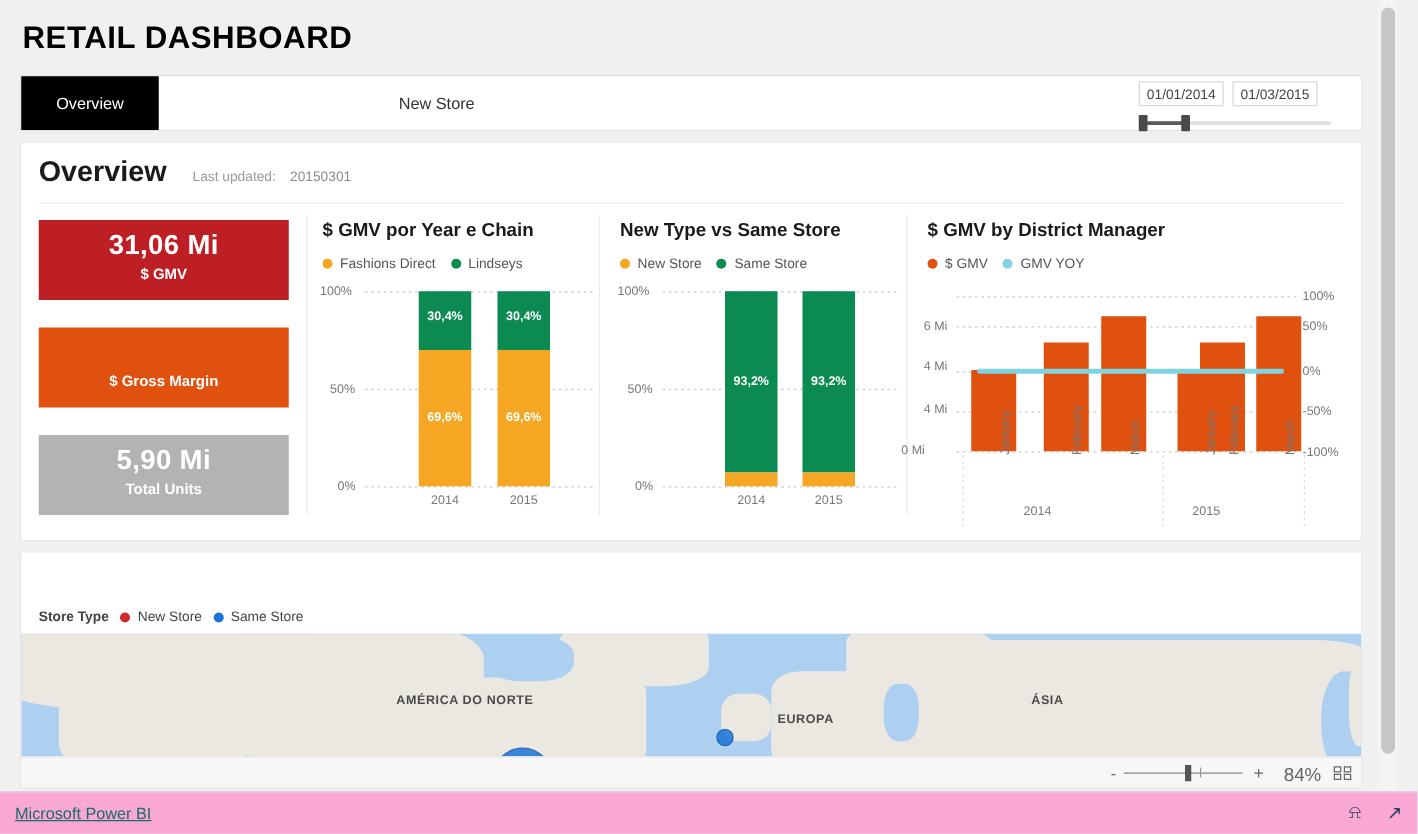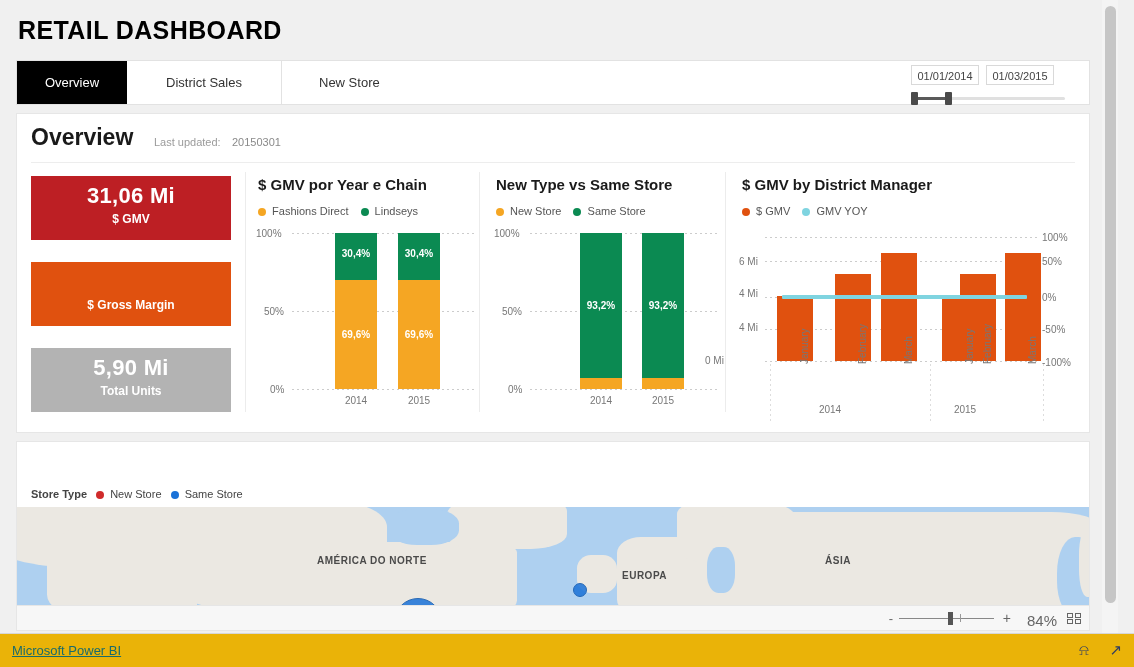--- a/index.html
+++ b/index.html
@@ -107,40 +107,39 @@
   .zplus{position:absolute;right:78px;top:4px;font-size:14px;color:#666;}
   .zpct{position:absolute;right:32px;top:6px;font-size:15px;color:#666;}
   .zfit{position:absolute;right:8px;top:7px;width:14px;height:11px;}
   .zfit span{position:absolute;width:4px;height:3px;border:1.5px solid #666;}
   .zf1{left:0;top:0;border-right:0;border-bottom:0;}
   .zf2{right:0;top:0;border-left:0;border-bottom:0;}
   .zf3{left:0;bottom:0;border-right:0;border-top:0;}
   .zf4{right:0;bottom:0;border-left:0;border-top:0;}
 
   
-  .footer{position:absolute;left:0;top:633px;width:1134px;height:34px;background:#eab308;border-top:1px solid #d7d7d7;}
+  .footer{position:absolute;left:0;top:633px;width:1134px;height:34px;background:#f9a8d4;border-top:1px solid #d7d7d7;}
   .pbi-link{position:absolute;left:12px;top:9px;font-size:13px;color:#1a6b6b;text-decoration:underline;}
   .f-icon{position:absolute;top:7px;color:#2d3b63;font-size:15px;}
   .f-share{right:45px;}
   .f-expand{right:12px;}
 
   
   .sbar{position:absolute;right:0;top:0;width:16px;height:633px;background:#f4f4f4;}
   .sthumb{position:absolute;right:2px;top:6px;width:11px;height:597px;background:#c6c6c6;border-radius:6px;}
 </style>
 </head>
 <body>
 
 <div class="page">
 
   <div class="app-title">RETAIL DASHBOARD</div>
 
   <div class="tabbar">
     <div class="tab tab-ov active">Overview</div>
-    <div class="tab tab-ds">District Sales</div>
     <div class="tab tab-ns">New Store</div>
 
     <div class="daterange">
       <div class="datebox a">01/01/2014</div>
       <div class="datebox b">01/03/2015</div>
       <div class="sliderrow">
         <div class="slider-track"></div>
         <div class="slider-fill"></div>
         <div class="slider-handle h1"></div>
         <div class="slider-handle h2"></div>
@@ -247,21 +246,21 @@
         </span>
         <span class="item">
           <span class="dot" style="background:#7fd4e0"></span>
           <span>GMV YOY</span>
         </span>
       </div>
 
       <div class="axlabel" style="left:722px;top:142px;">6 Mi</div>
       <div class="axlabel" style="left:722px;top:174px;">4 Mi</div>
       <div class="axlabel" style="left:722px;top:208px;">4 Mi</div>
-      <div class="axlabel" style="left:688px;top:241px;">0 Mi</div>
+      <div class="axlabel" style="left:704px;top:241px;">0 Mi</div>
 
       <div class="axlabel" style="left:1025px;top:118px;">100%</div>
       <div class="axlabel" style="left:1025px;top:142px;">50%</div>
       <div class="axlabel" style="left:1025px;top:178px;">0%</div>
       <div class="axlabel" style="left:1025px;top:210px;">-50%</div>
       <div class="axlabel" style="left:1025px;top:243px;">-100%</div>
 
       <div class="gridline" style="left:748px;top:123px;width:272px;"></div>
       <div class="gridline" style="left:748px;top:147px;width:272px;"></div>
       <div class="gridline" style="left:748px;top:183px;width:272px;"></div>

